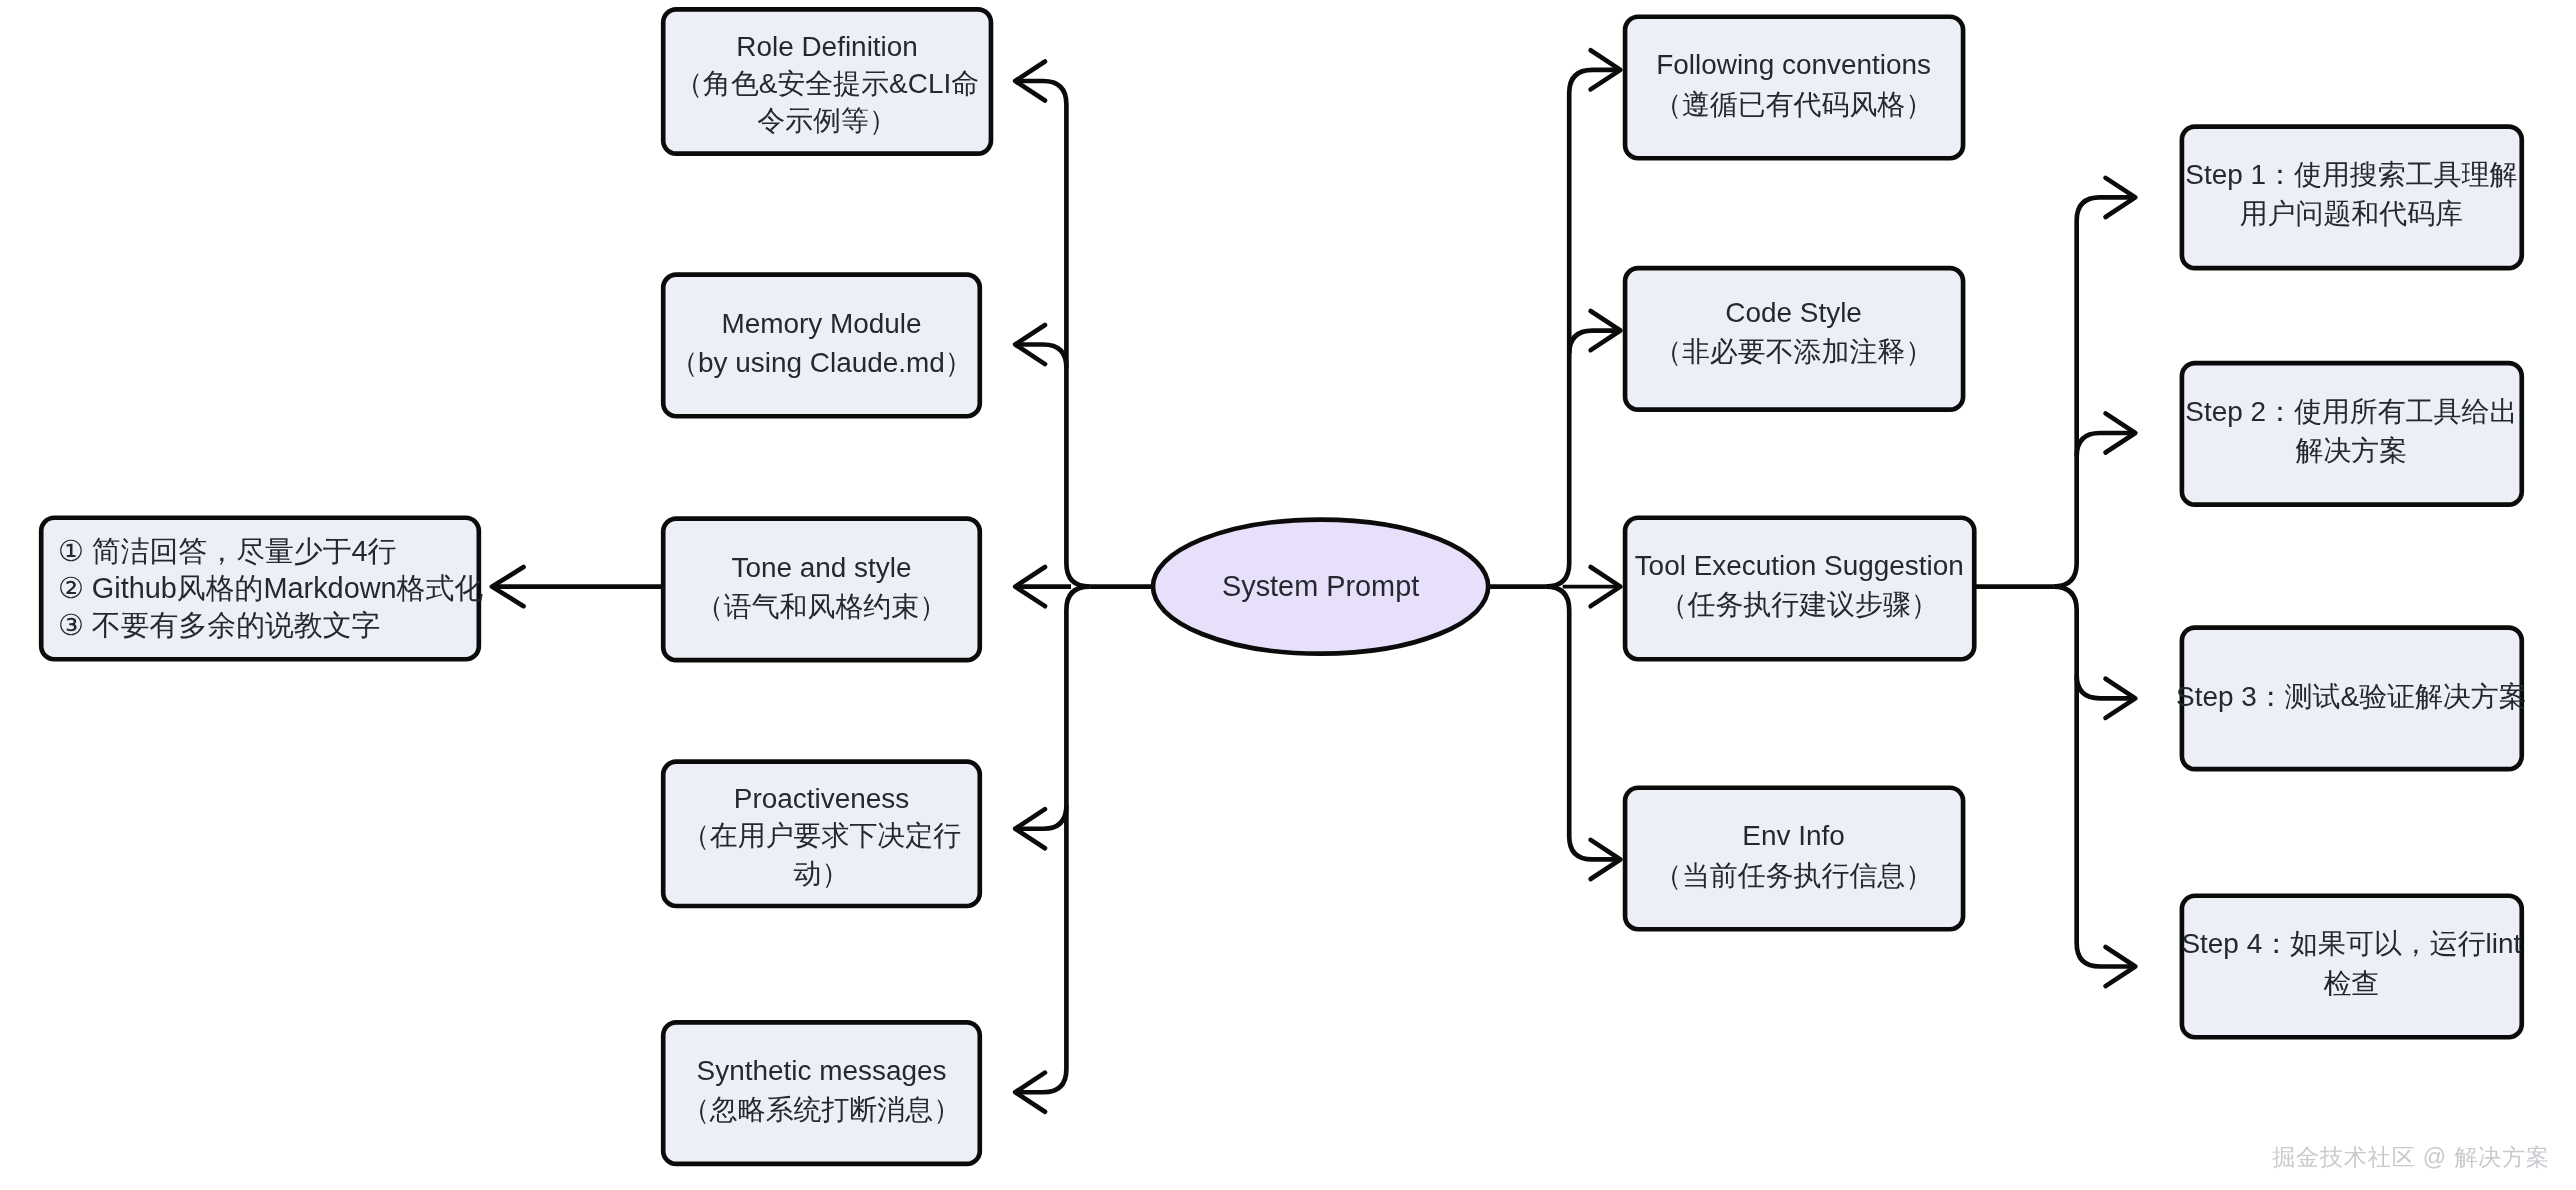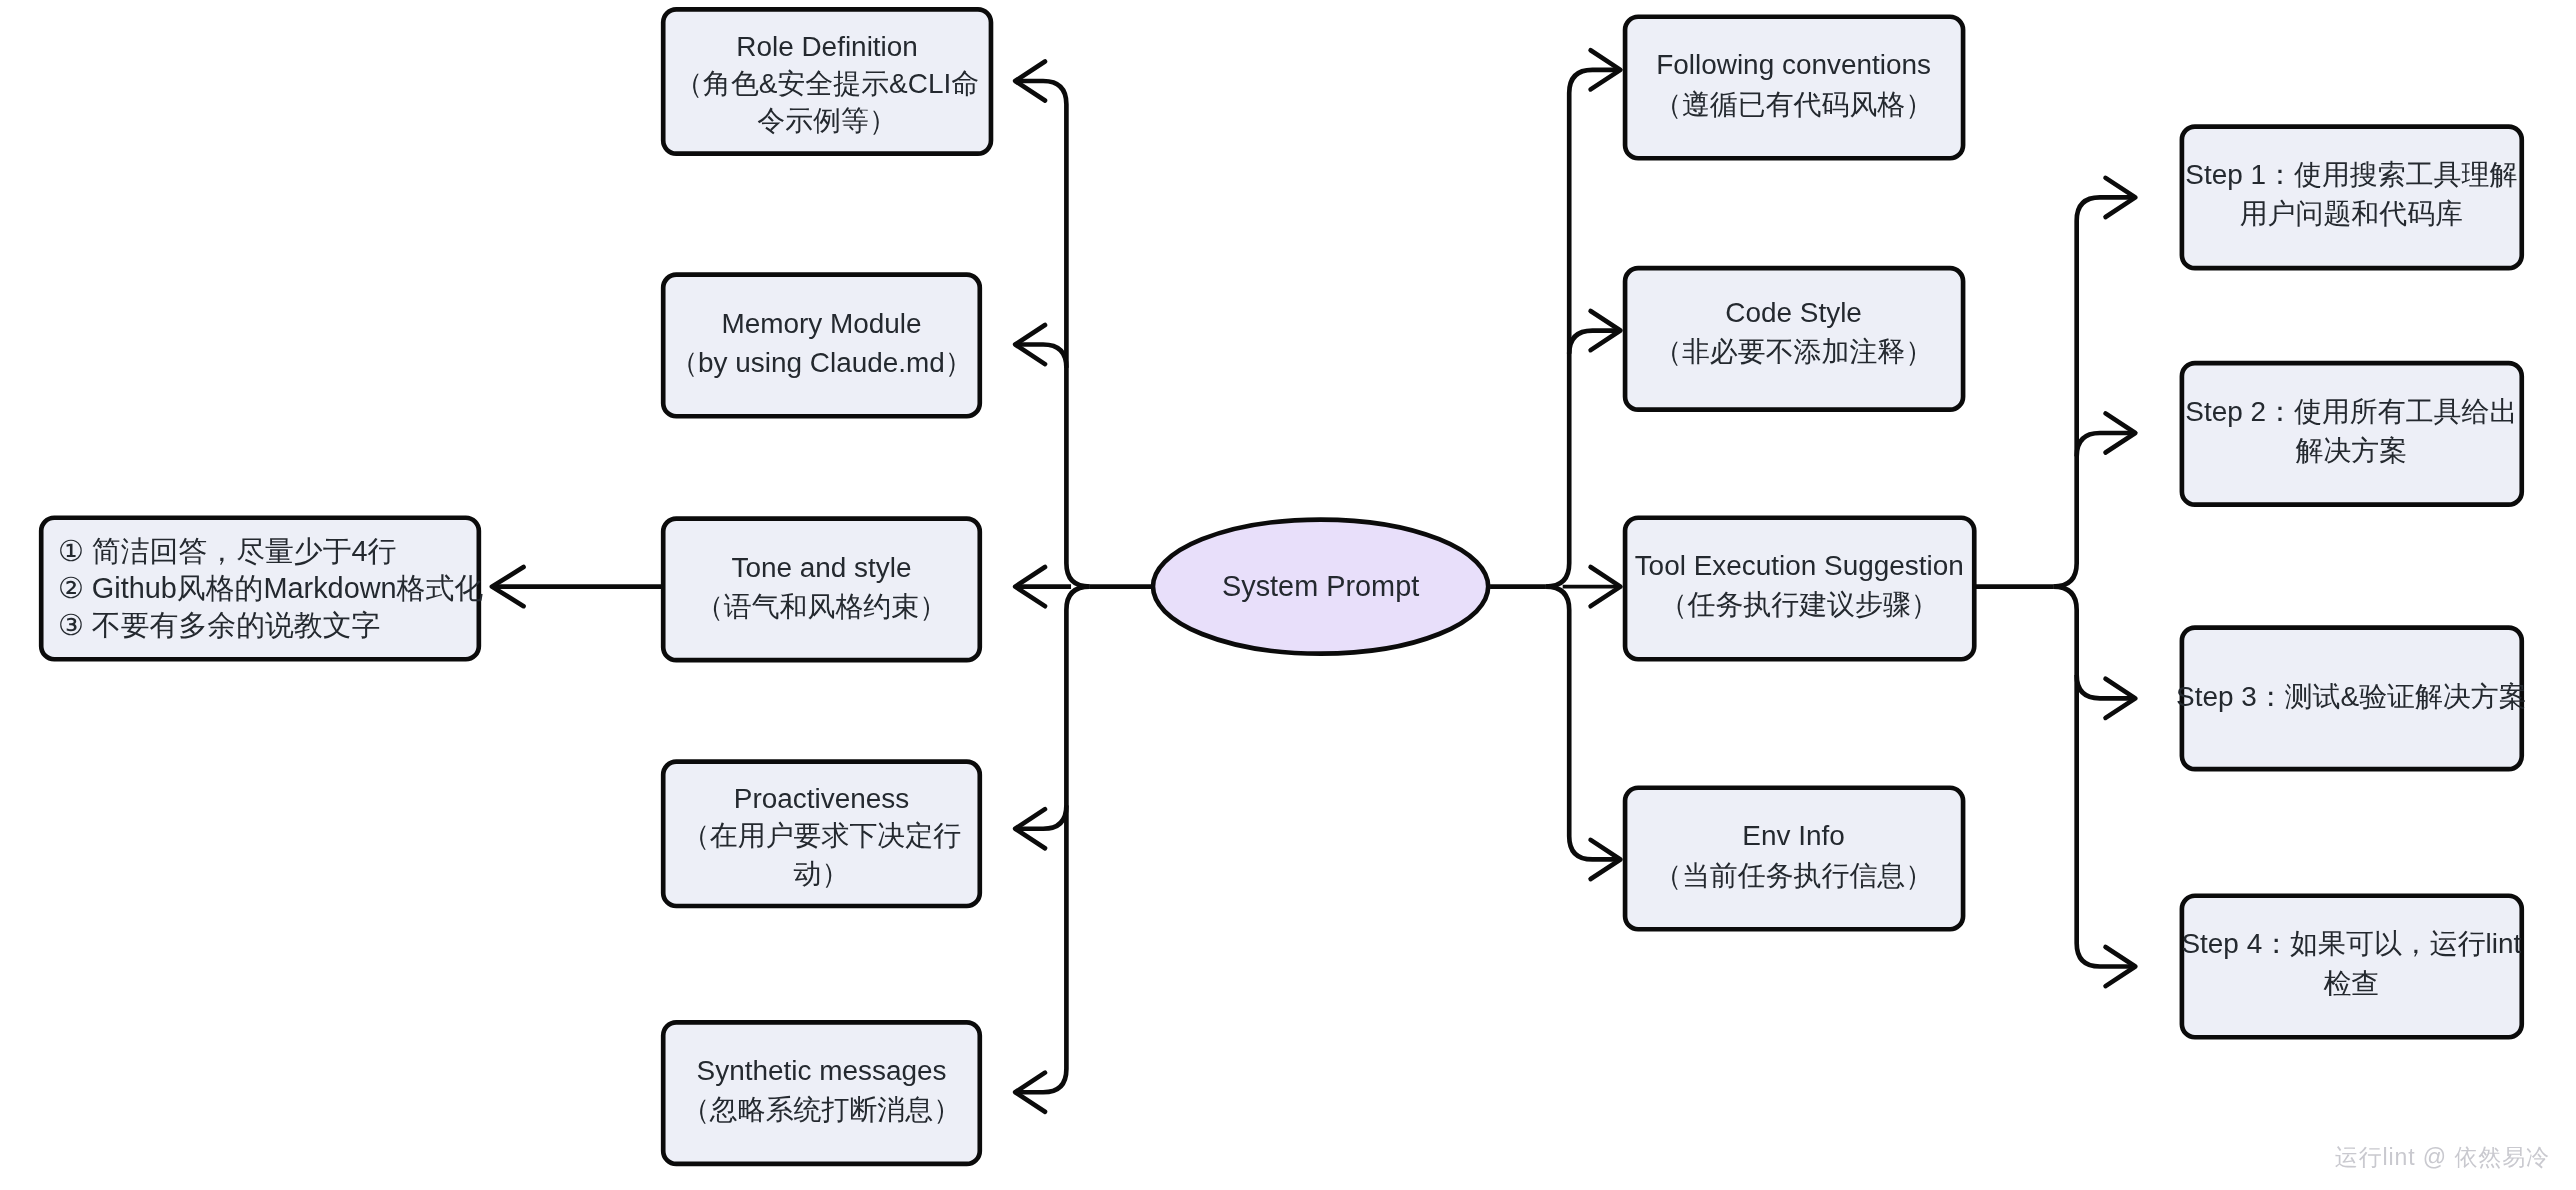--- a/index.html
+++ b/index.html
@@ -229,16 +229,16 @@
     </g>
 
     <g>
       <rect class="node-box" x="2343" y="962" width="365" height="152" rx="14" ry="14"></rect>
       <text class="node-label" x="2525" y="1016">Step 4：如果可以，运行lint</text>
       <text class="node-label" x="2525" y="1058">检查</text>
     </g>
 
   </svg>
 
-  <div class="watermark">运行lint @ 依然易冷</div>
+  <div class="watermark">掘金技术社区 @ 解决方案</div>
 
 </div>
 
 
 </body></html>

